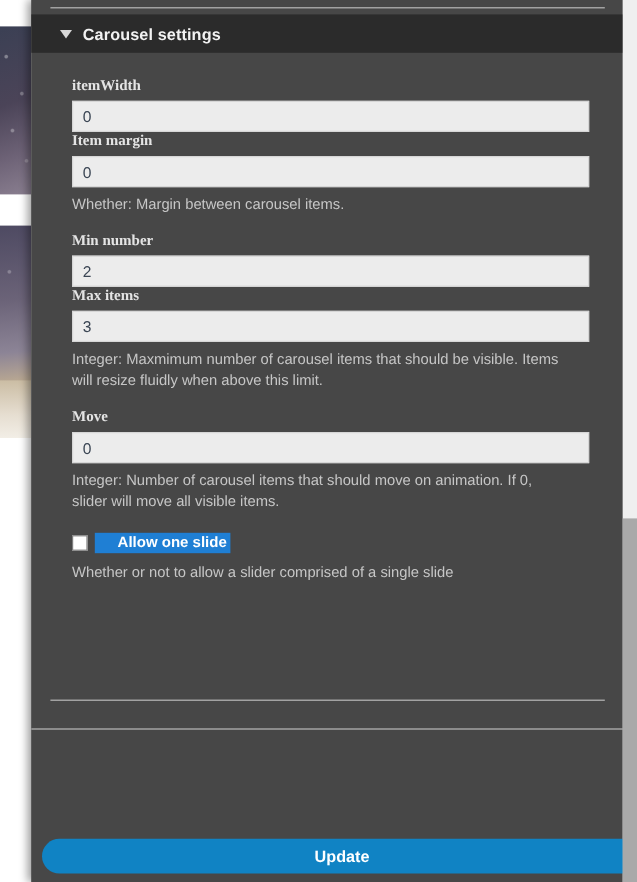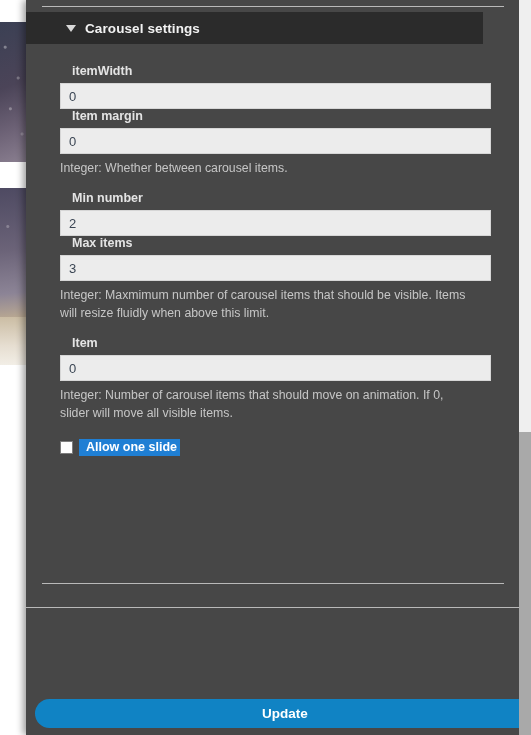--- a/index.html
+++ b/index.html
@@ -83,26 +83,26 @@
     width: 462px;
     height: 1px;
     background: #b9b9b9;
   }
 
   
   .section-header {
     position: absolute;
     left: 0;
     top: 12px;
-    width: 457px;
+    width: 493px;
     height: 32px;
     background: #2b2b2b;
     display: flex;
     align-items: center;
-    padding-left: 40px;
+    padding-left: 24px;
     box-sizing: border-box;
     cursor: pointer;
     user-select: none;
   }
   .disclosure-tri {
     width: 0;
     height: 0;
     border-left: 5px solid transparent;
     border-right: 5px solid transparent;
     border-top: 7px solid #d8d8d8;
@@ -125,22 +125,23 @@
     height: 607px;
     box-sizing: border-box;
     padding: 20px 15px 0 34px;
   }
 
   .field { margin-bottom: 0; }
   .field-label {
     color: #e4e4e4;
     font-size: 12.5px;
     font-weight: bold;
-    margin: 0 0 5px 12px;
+    margin: 0 0 5px 0;
     display: block;
+    font-family: Liberation Serif, serif;
   }
   .field-input {
     display: block;
     width: 431px;
     height: 26px;
     box-sizing: border-box;
     background: #ececec;
     border: 1px solid #d6d6d6;
     border-radius: 0;
     color: #3b4654;
@@ -171,21 +172,21 @@
     box-sizing: border-box;
     flex: 0 0 auto;
     margin-right: 6px;
     cursor: pointer;
   }
   .check-label {
     color: #ffffff;
     font-size: 12.5px;
     font-weight: bold;
     background: #1f7fd4;
-    padding: 1px 3px 2px 7px;
+    padding: 1px 3px 2px 19px;
     cursor: pointer;
     text-align: right;
   }
   .check-desc {
     color: #c6c6c6;
     font-size: 12.3px;
     line-height: 18px;
     margin: 7px 0 0 0;
   }
 
@@ -277,44 +278,45 @@
     <div class="section-body">
 
       <div class="field">
         <label class="field-label">itemWidth</label>
         <input class="field-input" type="text" value="0" style="">
       </div>
 
       <div class="field">
         <label class="field-label">Item margin</label>
         <input class="field-input" type="text" value="0" style="">
-        <p class="field-desc">Integer: Whether between carousel items.</p>
+        <p class="field-desc">Whether: Margin between carousel items.</p>
       </div>
 
       <div class="field">
         <label class="field-label">Min number</label>
         <input class="field-input" type="text" value="2" style="">
       </div>
 
       <div class="field">
         <label class="field-label">Max items</label>
         <input class="field-input" type="text" value="3" style="">
         <p class="field-desc">Integer: Maxmimum number of carousel items that should be visible. Items will resize fluidly when above this limit.</p>
       </div>
 
       <div class="field">
-        <label class="field-label">Item</label>
+        <label class="field-label">Move</label>
         <input class="field-input" type="text" value="0" style="">
         <p class="field-desc">Integer: Number of carousel items that should move on animation. If 0, slider will move all visible items.</p>
       </div>
 
       <div class="check-row">
         <span class="checkbox"></span>
         <span class="check-label">Allow one slide</span>
       </div>
+      <p class="check-desc">Whether or not to allow a slider comprised of a single slide</p>
 
     </div>
 
     <div class="rule-inset"></div>
     <div class="rule-full"></div>
 
     <div class="panel-footer">
       <button class="update-button">Update</button>
     </div>
 

